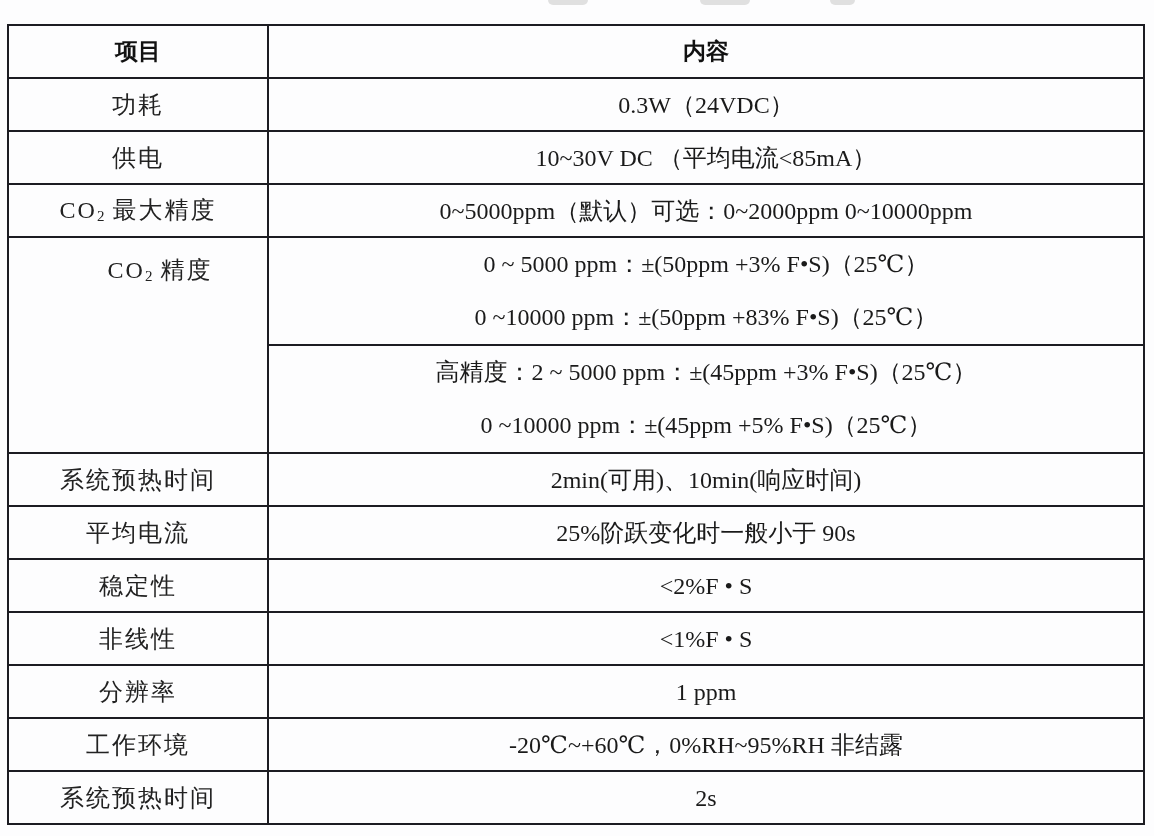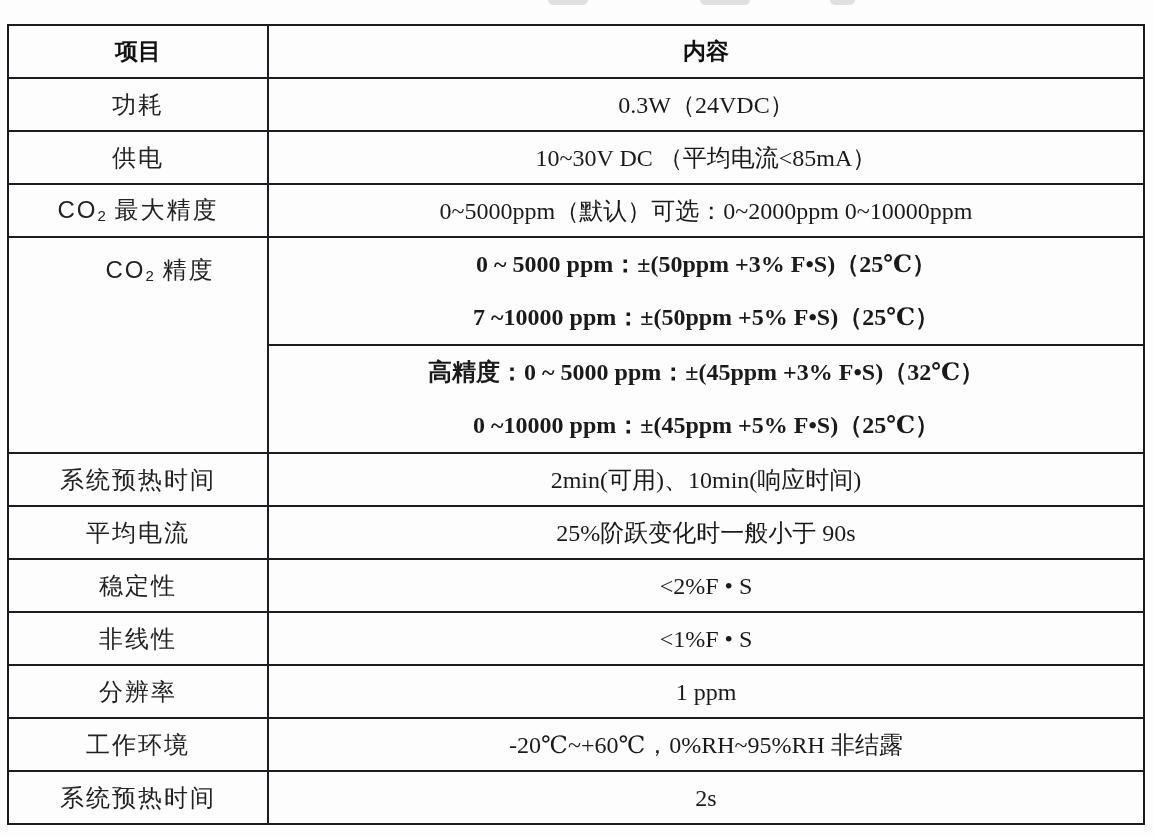--- a/index.html
+++ b/index.html
@@ -43,39 +43,38 @@
     table.spec th {
       font-family: "DejaVu Sans", "Liberation Sans", sans-serif;
       font-weight: bold;
       font-size: 23px;
       height: 51px;
       color: #111;
     }
     col.c1 { width: 260px; }
     col.c2 { width: 876px; }
     td.label {
-      font-family: Liberation Sans, sans-serif;
+      font-family: Liberation Serif, serif;
       font-size: 23px;
       letter-spacing: 2px;
       color: #222;
     }
     tr.std td { height: 51px; }
     td.label.top {
       vertical-align: top;
       padding-top: 20px;
       padding-left: 44px;
     }
     td.sub {
       height: 103px;
     }
     .line {
       display: block;
       height: 53px;
       line-height: 53px;
-      font-weight: bold;
     }
     .co2 sub {
       font-size: 15px;
       vertical-align: -3px;
       letter-spacing: 0;
     }
   </style>
 </head>
 <body>
 
@@ -104,26 +103,26 @@
       <td>10~30V DC （平均电流&lt;85mA）</td>
     </tr>
     <tr class="std">
       <td class="label co2"><span>CO</span><sub>2</sub><span> 最大精度</span></td>
       <td>0~5000ppm（默认）可选：0~2000ppm 0~10000ppm</td>
     </tr>
     <tr>
       <td class="label top co2" rowspan="2"><span>CO</span><sub>2</sub><span> 精度</span></td>
       <td class="sub">
         <span class="line">0 ~ 5000 ppm：±(50ppm +3% F•S)（25℃）</span>
-        <span class="line">7 ~10000 ppm：±(50ppm +5% F•S)（25℃）</span>
+        <span class="line">0 ~10000 ppm：±(50ppm +83% F•S)（25℃）</span>
       </td>
     </tr>
     <tr>
       <td class="sub">
-        <span class="line">高精度：0 ~ 5000 ppm：±(45ppm +3% F•S)（32℃）</span>
+        <span class="line">高精度：2 ~ 5000 ppm：±(45ppm +3% F•S)（25℃）</span>
         <span class="line">0 ~10000 ppm：±(45ppm +5% F•S)（25℃）</span>
       </td>
     </tr>
     <tr class="std">
       <td class="label">系统预热时间</td>
       <td>2min(可用)、10min(响应时间)</td>
     </tr>
     <tr class="std">
       <td class="label">平均电流</td>
       <td>25%阶跃变化时一般小于 90s</td>

